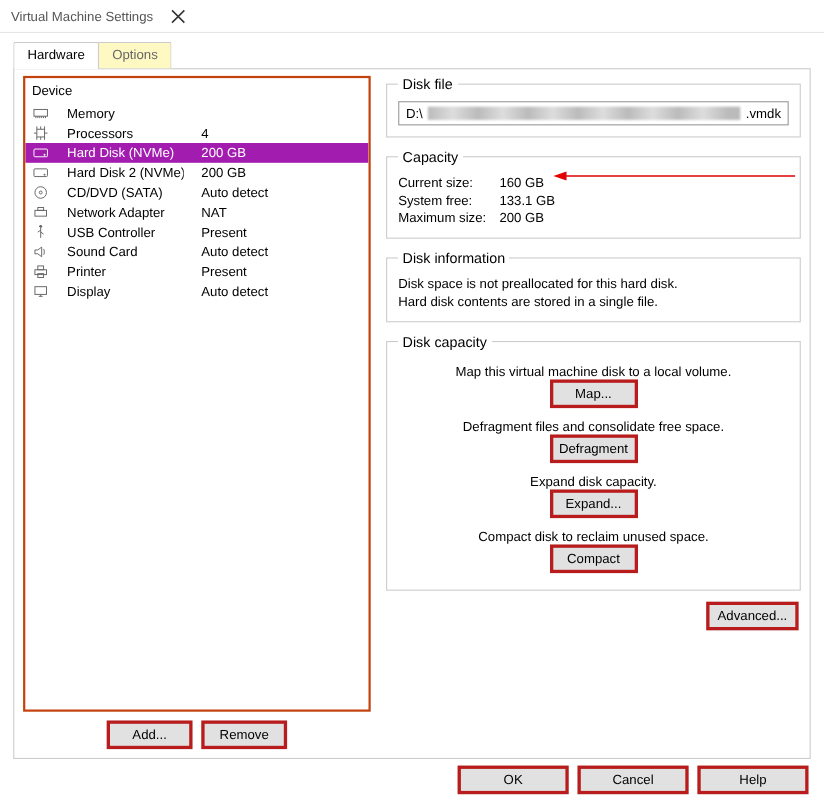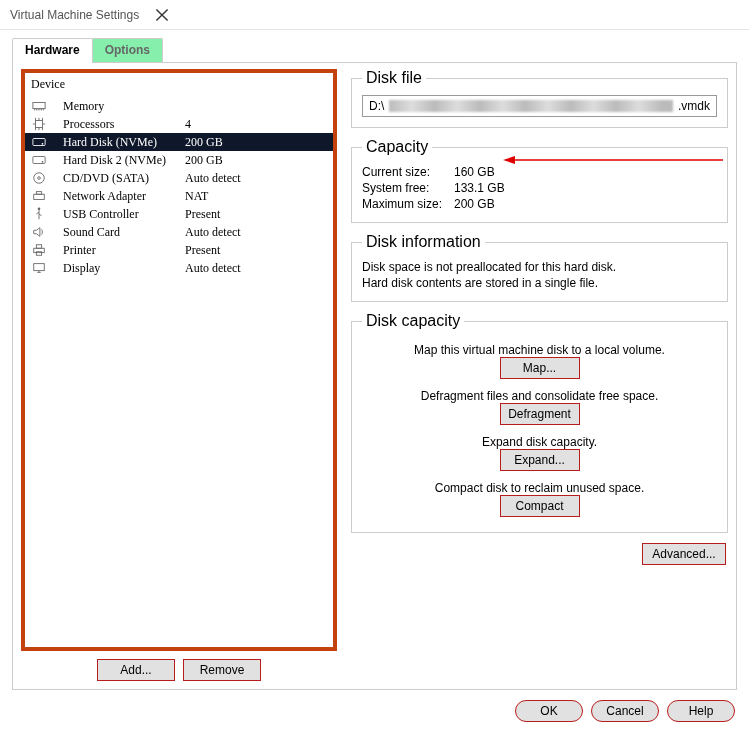--- a/index.html
+++ b/index.html
@@ -45,96 +45,94 @@
     color: #555;
     position: relative;
     border-radius: 2px 2px 0 0;
   }
   .tab.active {
     color: #000;
     background: #fff;
     z-index: 2;
     margin-bottom: -1px;
     padding-bottom: 6px;
-    font-weight: bold;
-  }
-  .tab.inactive { background: #86efac; color:#666;font-weight:bold; }
+  }
+  .tab.inactive { background: #fef9c3; color:#666; }
   .tabpanel {
     margin: 0 12px 0 12px;
     border: 1px solid #ccc;
     display: flex;
     height: 628px;
     padding: 6px 8px 8px 8px;
     gap: 14px;
   }
   .left {
     width: 316px;
     display: flex;
     flex-direction: column;
   }
   .device-list {
-    border: 4px solid #c2410c;
+    border: 2px solid #c2410c;
     flex: 1;
     overflow: auto;
     background:#fff;
-    font-family:Liberation Serif, serif;
   }
   .device-header {
     display: flex;
     font-size: 12px;
     color: #000;
     padding: 4px 6px 5px 6px;
   }
   .col-device { flex: 0 0 128px; }
   .col-summary { flex: 1; }
   .device-row {
     display: flex;
     align-items: center;
     padding: 1px 6px;
     gap: 16px;
     height: 18px;
   }
   .device-row.selected {
-    background: #0f172a;
+    background: #a21caf;
     color: #fff;
   }
   .device-row .icon {
     width: 16px; height: 16px;
     display:flex; align-items:center; justify-content:center;
     flex-shrink:0;
   }
   .device-row .dname { flex: 0 0 106px; white-space:nowrap; overflow:hidden; }
   .device-row .dsum { flex: 1; }
   .left-buttons {
     display: flex;
     gap: 8px;
     justify-content: center;
     padding-top: 8px;
   }
   button.std {
     font: inherit;
     padding: 3px 0;
     width: 78px;
     background: #e1e1e1;
-    border: 1px solid #b91c1c;
+    border: 3px solid #b91c1c;
     color: #000;
   }
   .right {
     flex: 1;
     display: flex;
     flex-direction: column;
     gap: 10px;
   }
   fieldset {
     border: 1px solid #ccc;
     margin: 0;
     padding: 8px 10px 10px 10px;
   }
   fieldset legend {
-    font-size: 16px;
+    font-size: 13px;
     padding: 0 4px;
     color: #000;
   }
   .diskfile-box {
     border: 1px solid #999;
     background: #fff;
     padding: 3px 6px;
     font-size:12px;
     display:flex;
     align-items:center;
@@ -162,21 +160,21 @@
   .advanced-wrap { text-align:right; padding-right:2px;}
   .advanced-wrap button.std { width: 84px; }
   .bottom-bar {
     position:absolute;
     bottom:0; left:0; right:0;
     padding: 10px 14px 12px 0;
     display:flex;
     justify-content:flex-end;
     gap:8px;
   }
-  .bottom-bar button.std { width: 68px; border-radius: 11px; }
+  .bottom-bar button.std { width: 101px; }
   .arrow {
     position:absolute;
     left: 503px;
     top: 155px;
     width: 220px;
     height: 10px;
     pointer-events:none;
   }
   svg.icon-svg { width:14px; height:14px; }
 </style>

